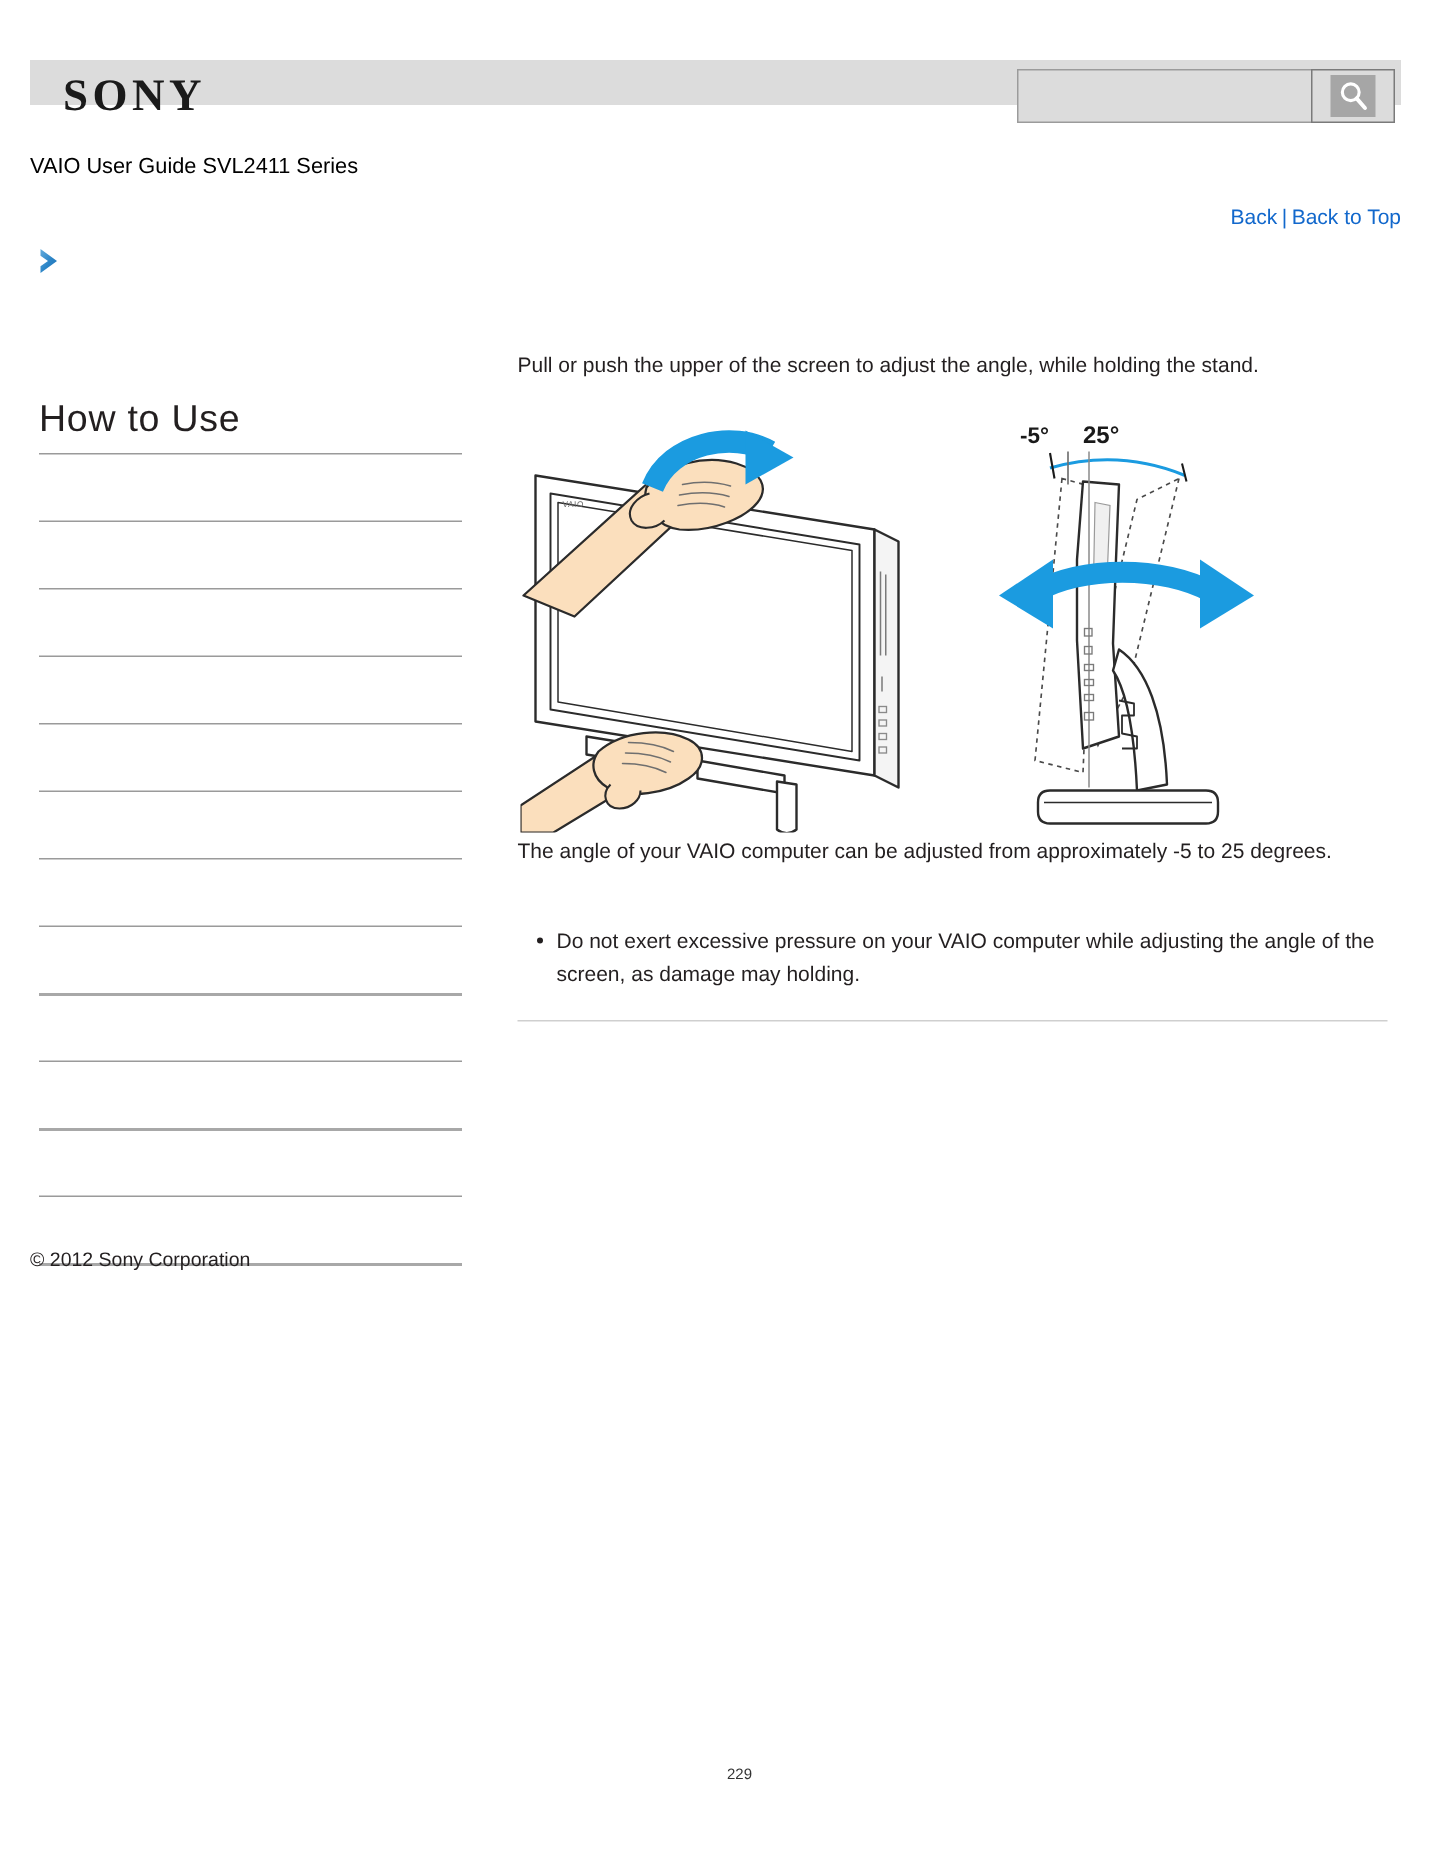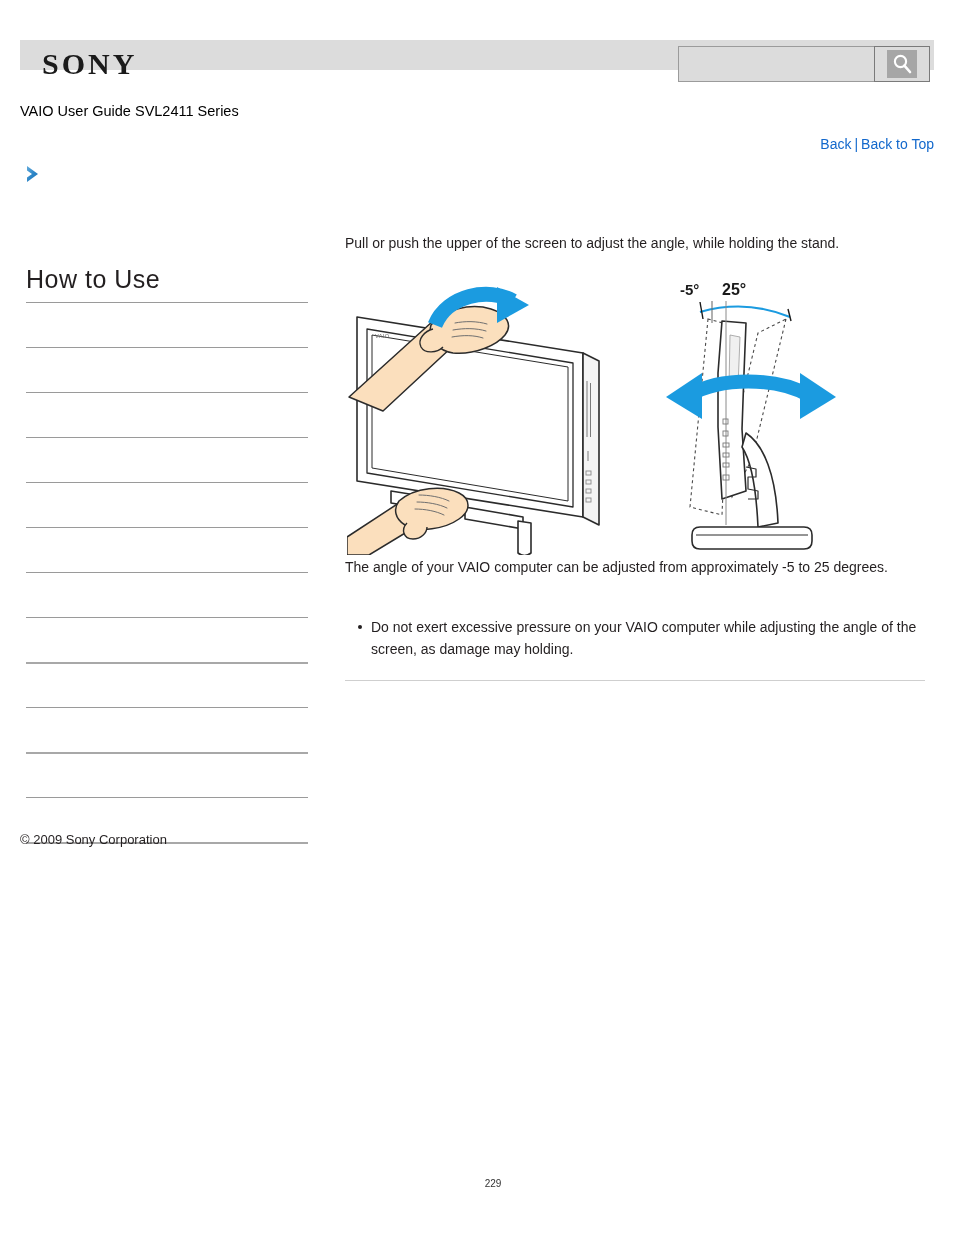--- a/index.html
+++ b/index.html
@@ -322,21 +322,21 @@
     <span class="sidebar-item-label"></span>
   </div>
   <div class="sidebar-item">
     <span class="sidebar-item-label"></span>
   </div>
   <div class="sidebar-item thick">
     <span class="sidebar-item-label"></span>
   </div>
 </div>
 
-<div id="copyright">© 2009 Sony Corporation</div>
+<div id="copyright">© 2012 Sony Corporation</div>
 
 <div id="content">
   <p class="body-line">Pull or push the upper of the screen to adjust the angle, while holding the stand.</p>
 
   <div id="figures">
 
     <div id="fig-left">
       <svg width="290" height="270" viewBox="0 0 290 270" aria-hidden="true">
         <g fill="none" stroke="#2b2b2b" stroke-width="1.6" stroke-linejoin="round">
 

